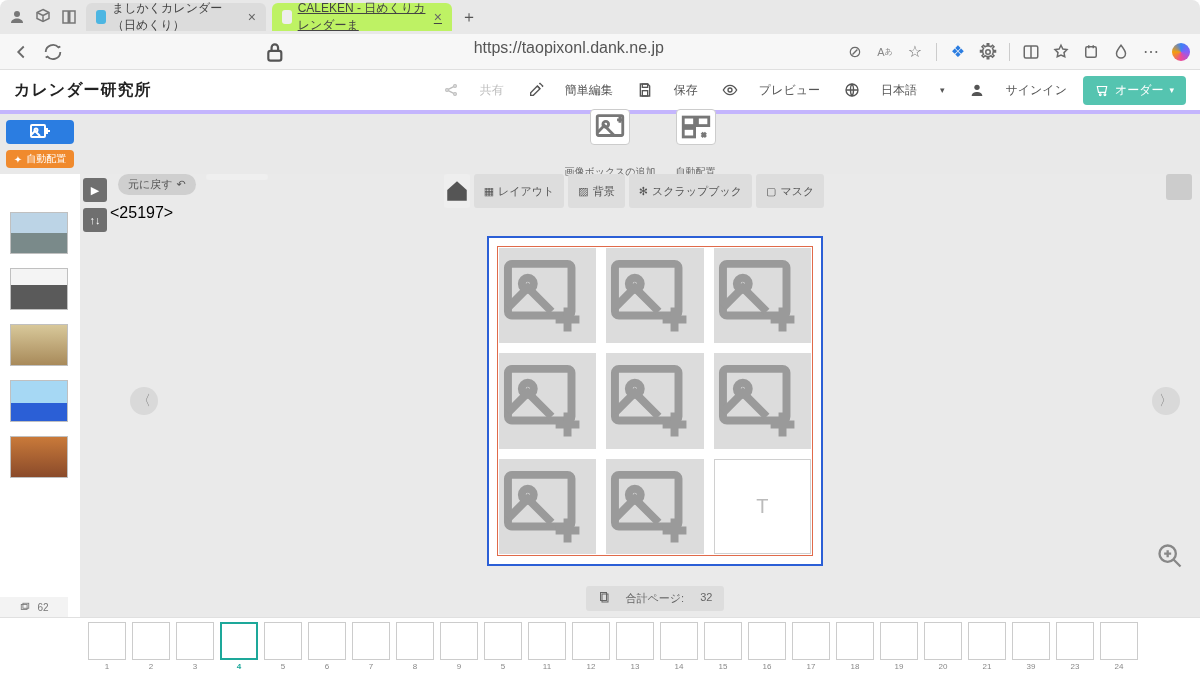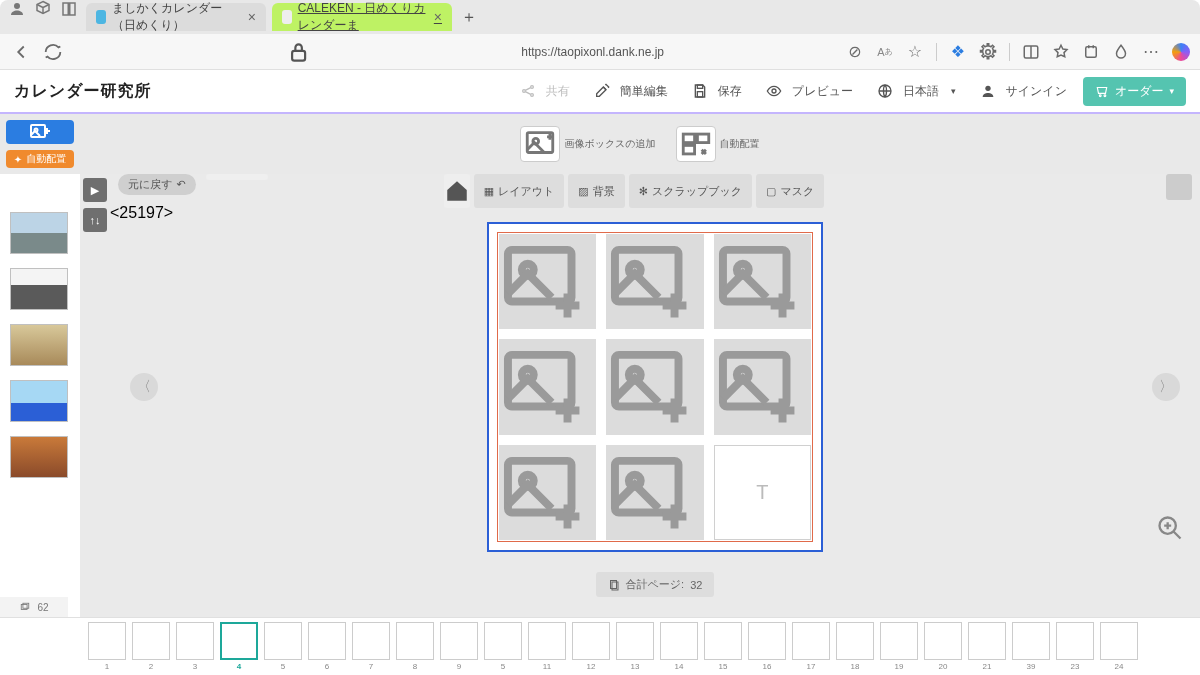--- a/index.html
+++ b/index.html
@@ -1,53 +1,53 @@
 <!DOCTYPE html>
 <html><head>
 <meta charset="utf-8">
 <style>
 * { margin: 0; padding: 0; box-sizing: border-box; font-family: -apple-system, "Hiragino Sans", sans-serif; }
 body { width: 1200px; height: 675px; overflow: hidden; background: #fff; border-radius: 8px; }
 
 
-.chrome-top { height: 34px; background: #e8e8e8; display: flex; align-items: flex-start; padding: 0 8px; gap: 8px; }
+.chrome-top { height: 34px; background: #e8e8e8; display: flex; align-items: center; padding: 0 8px; gap: 8px; }
 .chrome-top .sys-icon { width: 18px; height: 18px; color: #777; display: flex; align-items: center; justify-content: center; }
 .tabs { display: flex; align-items: center; gap: 6px; height: 100%; }
 .tab { height: 28px; padding: 0 10px; display: flex; align-items: center; gap: 6px; font-size: 12px; color: #444; border-radius: 6px 6px 0 0; max-width: 180px; background: #dcdcdc; }
 .tab.active { background: #bef264; text-decoration: underline; }
 .tab .favicon { width: 14px; height: 14px; border-radius: 3px; background: #ccc; }
 .tab .close { color: #666; font-size: 14px; }
 .newtab { width: 22px; height: 22px; display: flex; align-items: center; justify-content: center; color: #555; border-radius: 4px; }
 
 .addr-bar { height: 36px; background: #f7f7f7; display: flex; align-items: center; padding: 0 10px; gap: 10px; border-bottom: 1px solid #e0e0e0; }
 .addr-bar .nav-icon { width: 22px; height: 22px; display: flex; align-items: center; justify-content: center; color: #6b6b6b; }
-.url-box { flex: 0 1 600px; height: 26px; display: flex; align-items: center; gap: 8px; padding: 0 10px; color: #555; font-size: 12px; border-radius: 13px; }
+.url-box { flex: 0 1 600px; height: 26px; display: flex; gap: 8px; padding: 0 10px; color: #555; font-size: 16px; border-radius: 13px; }
 .url-box .prot { color: #555; }
 .url-box .path { color: #9a9a9a; }
 .addr-right { margin-left: auto; display: flex; align-items: center; gap: 12px; color: #6b6b6b; }
 .addr-right .divider { width: 1px; height: 18px; background: #ccc; }
 .copilot { width: 20px; height: 20px; border-radius: 50%; background: conic-gradient(#3b82f6,#8b5cf6,#ec4899,#f59e0b,#3b82f6); }
 
 
-.app-bar { height: 44px; background: #fff; border-bottom: 2px solid #c4b5fd; display: flex; align-items: center; padding: 0 14px; gap: 8px; }
+.app-bar { height: 44px; background: #fff; border-bottom: 4px solid #c4b5fd; display: flex; align-items: center; padding: 0 14px; gap: 8px; }
 .logo { font-family: serif; font-weight: 700; letter-spacing: 1px; font-size: 16px; color: #222; }
 .app-bar .spacer { flex: 1; }
-.tb-item { display: flex; align-items: center; gap: 10px; font-size: 12px; color: #555; padding: 4px 8px; }
+.tb-item { display: flex; align-items: center; gap: 21px; font-size: 12px; color: #555; padding: 4px 8px; }
 .tb-item.disabled { color: #bdbdbd; }
 .tb-item .ico { width: 16px; height: 16px; display: flex; align-items: center; justify-content: center; }
 .order-btn { background: #55c4b0; color: #fff; padding: 6px 12px; border-radius: 4px; font-size: 12px; display: flex; align-items: center; gap: 6px; }
 
 
 .ribbon-row { height: 60px; background: #e9e9e9; display: flex; }
 .left-btns { width: 80px; padding: 6px; display: flex; flex-direction: column; gap: 6px; }
 .sb-btn { height: 24px; border-radius: 4px; display: flex; align-items: center; justify-content: center; color: #fff; font-size: 10px; gap: 4px; }
 .sb-blue { background: #2b7de1; }
 .sb-orange { background: #f08a2d; }
 .ribbon-center { flex: 1; display: flex; align-items: center; justify-content: center; gap: 20px; }
-.rib-btn { display: flex; align-items: center; gap: 4px; font-size: 10px; color: #666; }
+.rib-btn { display: flex; flex-direction: column; align-items: center; gap: 20px; font-size: 10px; color: #666; }
 .rib-ico { width: 40px; height: 36px; background: #fff; border: 1px solid #ccc; border-radius: 4px; display: flex; align-items: center; justify-content: center; color: #777; }
 .rib-ico.dark { background: #7a7a7a; color: #fff; border-color: #7a7a7a; }
 
 
 .main { display: flex; height: calc(675px - 34px - 36px - 44px - 60px - 58px); background: #eaeaea; }
 .thumbs { width: 80px; background: #fff; overflow: hidden; position: relative; }
 .thumbs-inner { padding: 38px 10px 6px; display: flex; flex-direction: column; gap: 14px; }
 .thumb { width: 58px; height: 42px; background: #d0d0d0; border: 1px solid #c0c0c0; }
 .thumbs-count { position: absolute; bottom: 0; left: 0; right: 12px; height: 20px; background: #f3f3f3; display: flex; align-items: center; justify-content: center; gap: 6px; font-size: 10px; color: #777; }
 
@@ -67,21 +67,21 @@
 .nav-arrow { width: 28px; height: 28px; border-radius: 50%; background: #d9d9d9; color: #888; display: flex; align-items: center; justify-content: center; position: absolute; top: 50%; transform: translateY(-50%); font-size: 14px; }
 .nav-left { left: 20px; } .nav-right { right: 20px; }
 .zoom-btn { position: absolute; right: 16px; bottom: 10px; width: 28px; height: 28px; color: #888; display: flex; align-items: center; justify-content: center; }
 
 .page { width: 336px; height: 330px; border: 2px solid #2b5fd6; padding: 10px; background: #fff; position: relative; }
 .safezone { position: absolute; inset: 8px; border: 1px solid #e06a4a; pointer-events: none; }
 .grid { display: grid; grid-template-columns: repeat(3, 1fr); grid-template-rows: repeat(3, 1fr); gap: 10px; width: 100%; height: 100%; }
 .cell { background: #dcdcdc; display: flex; align-items: center; justify-content: center; color: #9a9a9a; }
 .cell.textcell { background: #fff; border: 1px solid #d0d0d0; font-family: serif; font-size: 20px; color: #bbb; }
 
-.total-chip { align-self: center; margin: 20px 0; background: #ddd; color: #666; font-size: 11px; padding: 5px 12px; border-radius: 3px; display: flex; align-items: center; gap: 6px; }
+.total-chip { align-self: center; margin: 6px 0; background: #ddd; color: #666; font-size: 11px; padding: 5px 12px; border-radius: 3px; display: flex; gap: 16px; }
 
 
 .filmstrip { height: 58px; background: #fff; border-top: 1px solid #e0e0e0; padding: 4px 8px 0; overflow: hidden; }
 .strip-inner { display: flex; gap: 6px; margin-left: 80px; }
 .fpage { display: flex; flex-direction: column; align-items: center; gap: 2px; }
 .fthumb { width: 38px; height: 38px; border: 1px solid #ccc; background: #fff; }
 .fpage.sel .fthumb { border: 2px solid #1da89a; }
 .fnum { font-size: 8px; color: #888; }
 .fpage.sel .fnum { color: #1da89a; font-weight: 600; }
 

